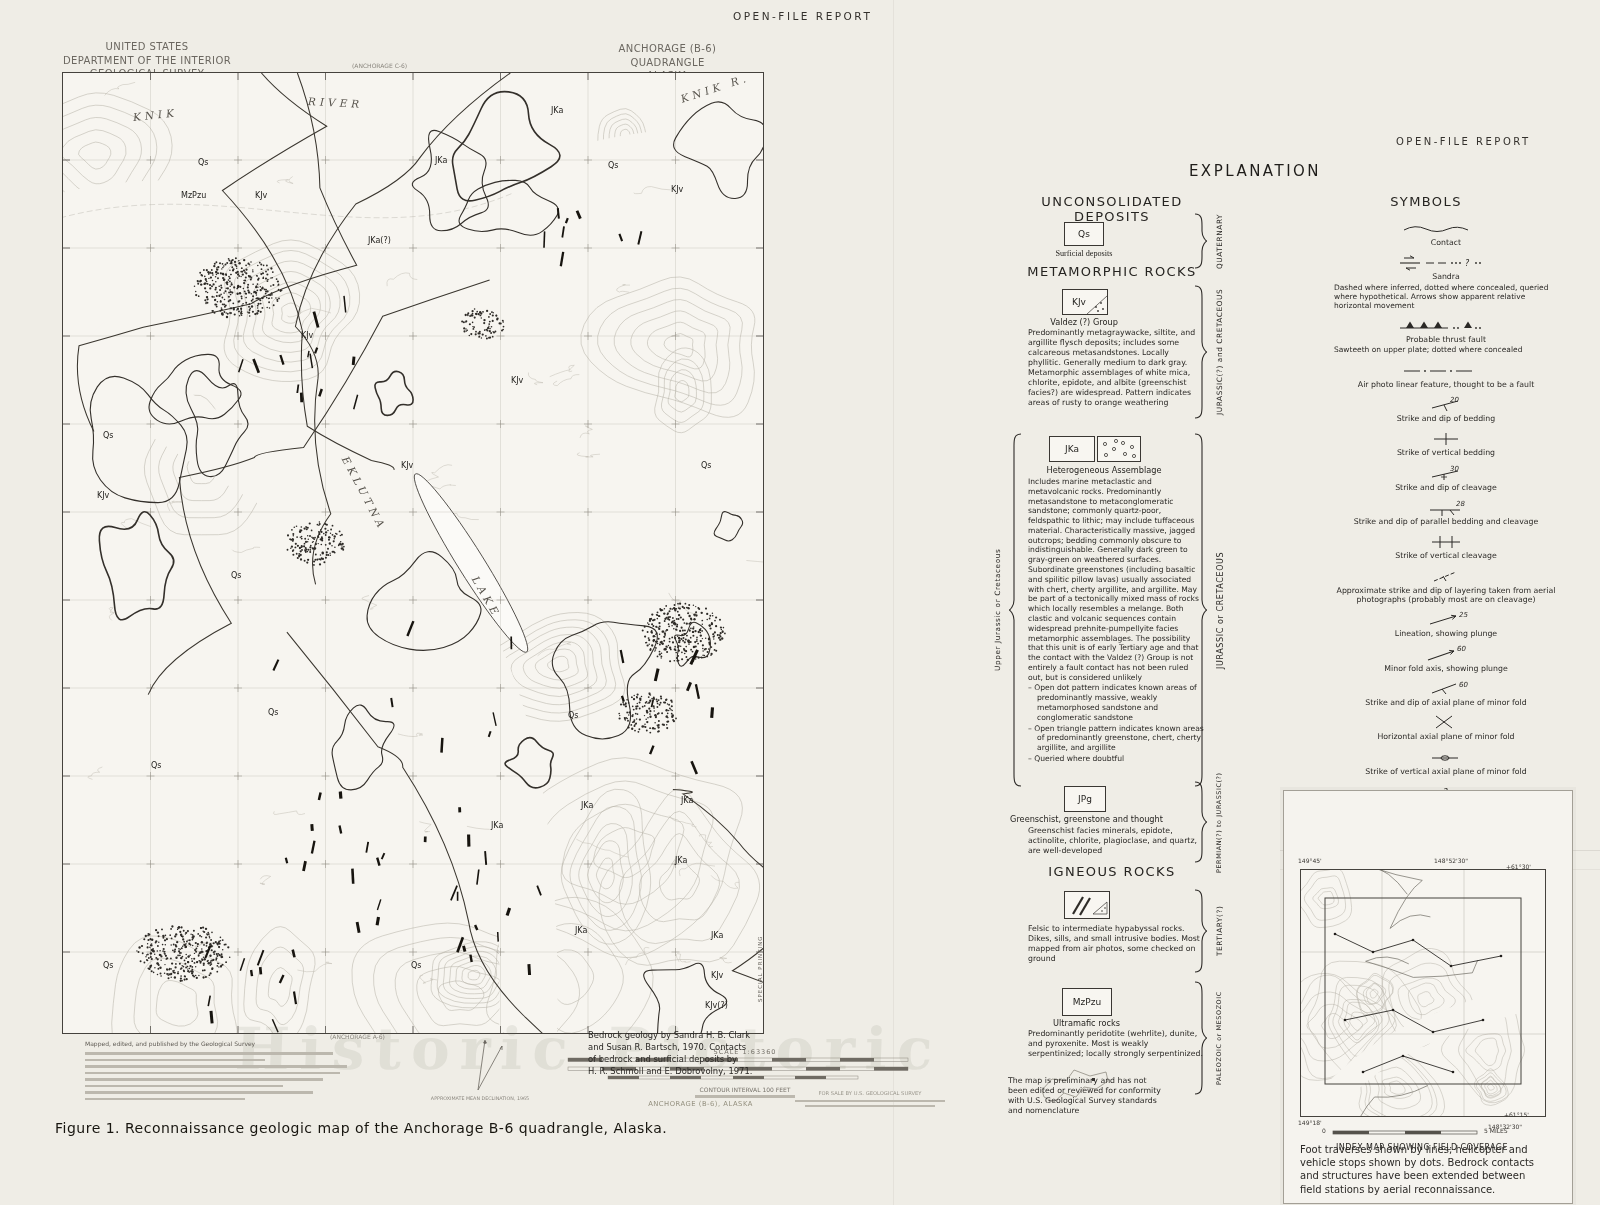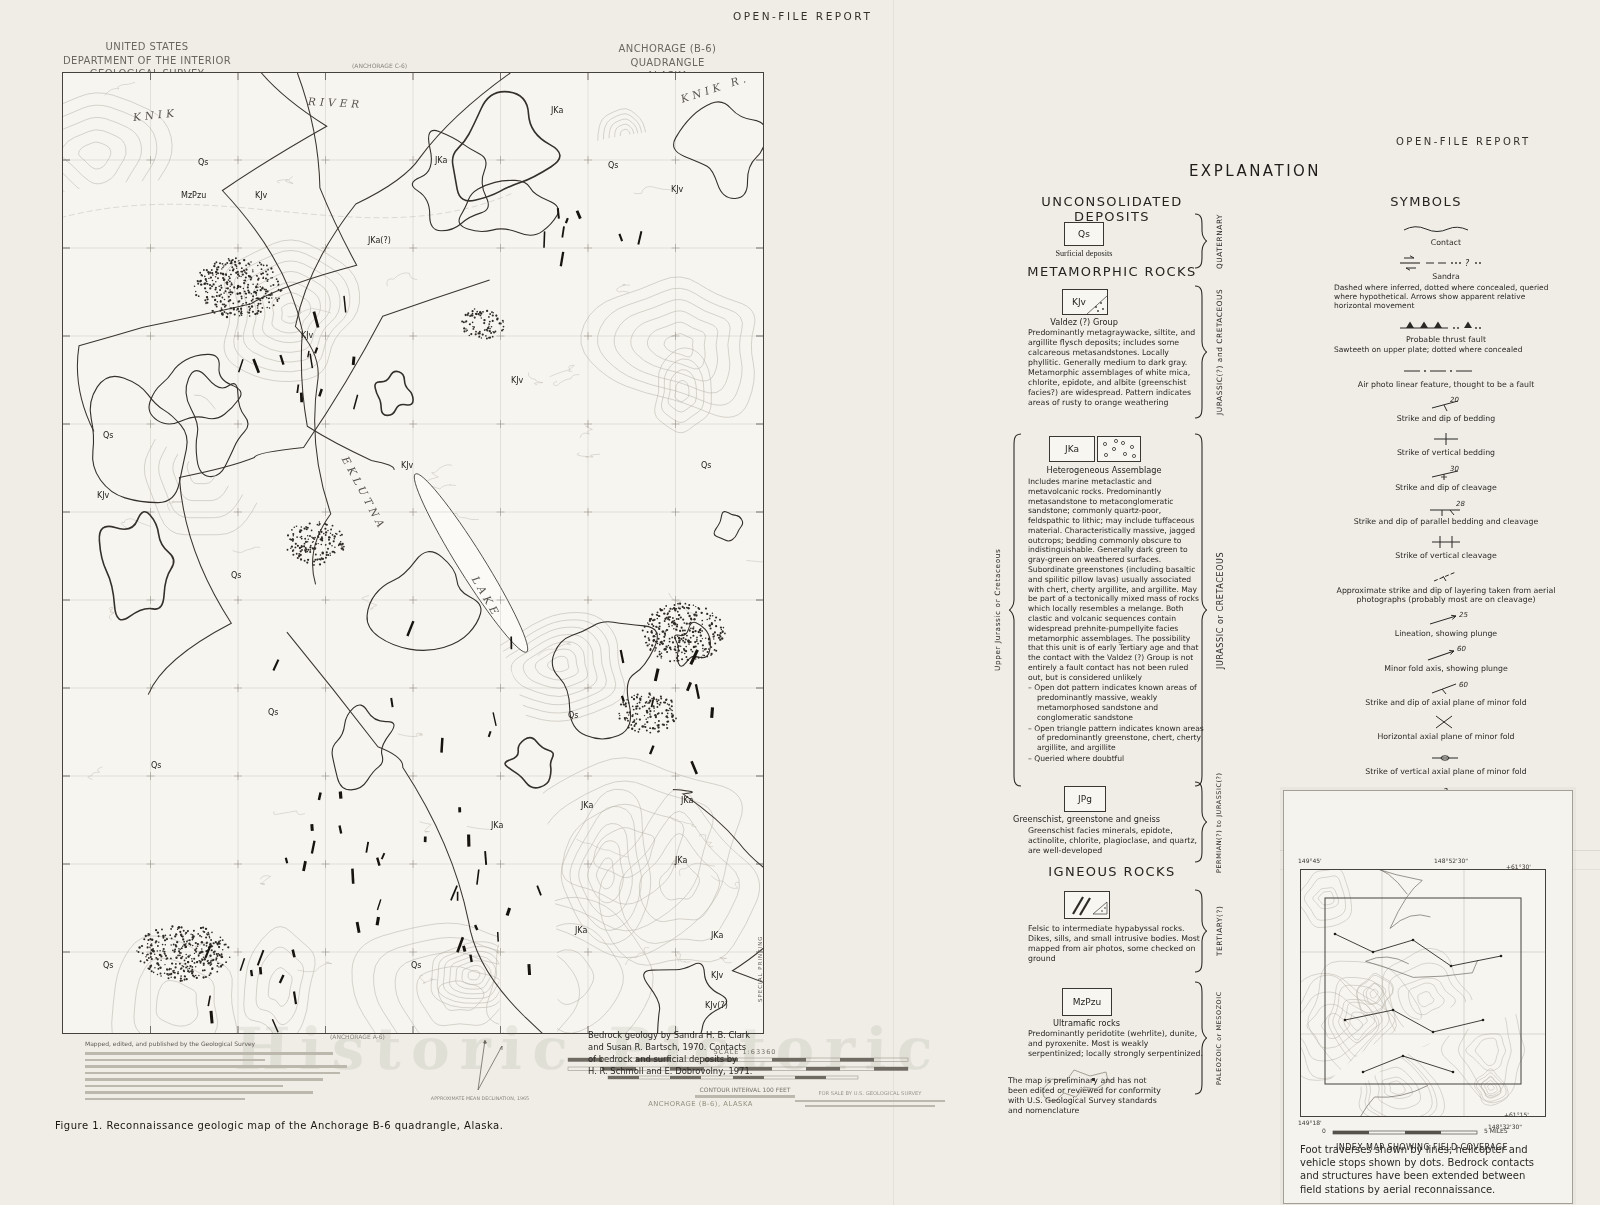--- a/index.html
+++ b/index.html
@@ -1879,21 +1879,21 @@
   <div class="abs gray-bar" style="left:805px;top:1105px;width:130px;height:2px;"></div>
   <div class="abs prelines" style="left:588px;top:1030px;width:210px;font-size:8.4px;line-height:1.42;color:#292724;">Bedrock geology by Sandra H. B. Clark
 and Susan R. Bartsch, 1970. Contacts
 of bedrock and surficial deposits by
 H. R. Schmoll and E. Dobrovolny, 1971.</div>
   <svg class="abs" style="left:1036px;top:1058px;" width="78" height="58">
     <path d="M6,32 L16,21 L30,23 L38,12 L54,18 L70,14 L72,23 L60,31 L48,29 L40,39 L28,35 L18,44 L8,39 Z" fill="none" stroke="#8f8b81" stroke-width="0.8"></path>
     <rect x="56" y="20" width="3" height="3" fill="#3a3733"></rect>
   </svg>
 
-  <div class="abs" style="left:55px;top:1120px;font-size:10px;letter-spacing:.5px;color:#17150f;">Figure 1. Reconnaissance geologic map of the Anchorage B-6 quadrangle, Alaska.</div>
+  <div class="abs" style="left:55px;top:1120px;font-size:14px;letter-spacing:.5px;color:#17150f;">Figure 1. Reconnaissance geologic map of the Anchorage B-6 quadrangle, Alaska.</div>
 
   <div class="abs" style="left:1145px;top:162px;width:220px;text-align:center;font-size:15px;letter-spacing:2.5px;color:#1f1d1a;">EXPLANATION</div>
 
   <div class="abs sec-head ctr" style="left:1022px;top:194px;width:180px;">UNCONSOLIDATED DEPOSITS</div>
   <div class="unit-box" style="left:1064px;top:222px;width:38px;height:22px;">
     <span>Qs</span>
   </div>
   <div class="abs unit-name ctr" style="left:1004px;top:249px;width:160px;font-family:Liberation Serif, serif;">Surficial deposits</div>
 
   <div class="abs sec-head ctr" style="left:1022px;top:264px;width:180px;">METAMORPHIC ROCKS</div>
@@ -1933,21 +1933,21 @@
     <div class="bullets" id="jka-bullets">
         <div>– Open dot pattern indicates known areas of predominantly massive, weakly metamorphosed sandstone and conglomeratic sandstone</div>
         <div>– Open triangle pattern indicates known areas of predominantly greenstone, chert, cherty argillite, and argillite</div>
         <div>– Queried where doubtful</div>
       </div>
   </div>
 
   <div class="unit-box" style="left:1064px;top:786px;width:40px;height:24px;">
     <span>JPg</span>
   </div>
-  <div class="abs unit-name ctr" style="left:1004px;top:814px;width:165px;">Greenschist, greenstone and gneiss</div>
+  <div class="abs unit-name ctr" style="left:1004px;top:814px;width:165px;">Greenschist, greenstone and thought</div>
   <div class="abs unit-desc" style="left:1028px;top:826px;width:176px;font-size:7.8px;">Greenschist facies minerals, epidote, actinolite, chlorite, plagioclase, and quartz, are well-developed</div>
 
   <div class="abs sec-head ctr" style="left:1022px;top:864px;width:180px;">IGNEOUS ROCKS</div>
   <div class="unit-box" style="left:1064px;top:891px;width:44px;height:26px;">
     <svg width="44" height="26">
       <line x1="8" y1="22" x2="18" y2="5" stroke="#2f2c28" stroke-width="2.2"></line>
       <line x1="15" y1="23" x2="25" y2="6" stroke="#2f2c28" stroke-width="2.2"></line>
       <path d="M28,22 L42,22 L42,10 Z" fill="none" stroke="#3a3733" stroke-width="0.7"></path>
       <circle cx="37" cy="19" r="0.8" fill="#3a3733"></circle>
         <circle cx="40" cy="16" r="0.8" fill="#3a3733"></circle>

